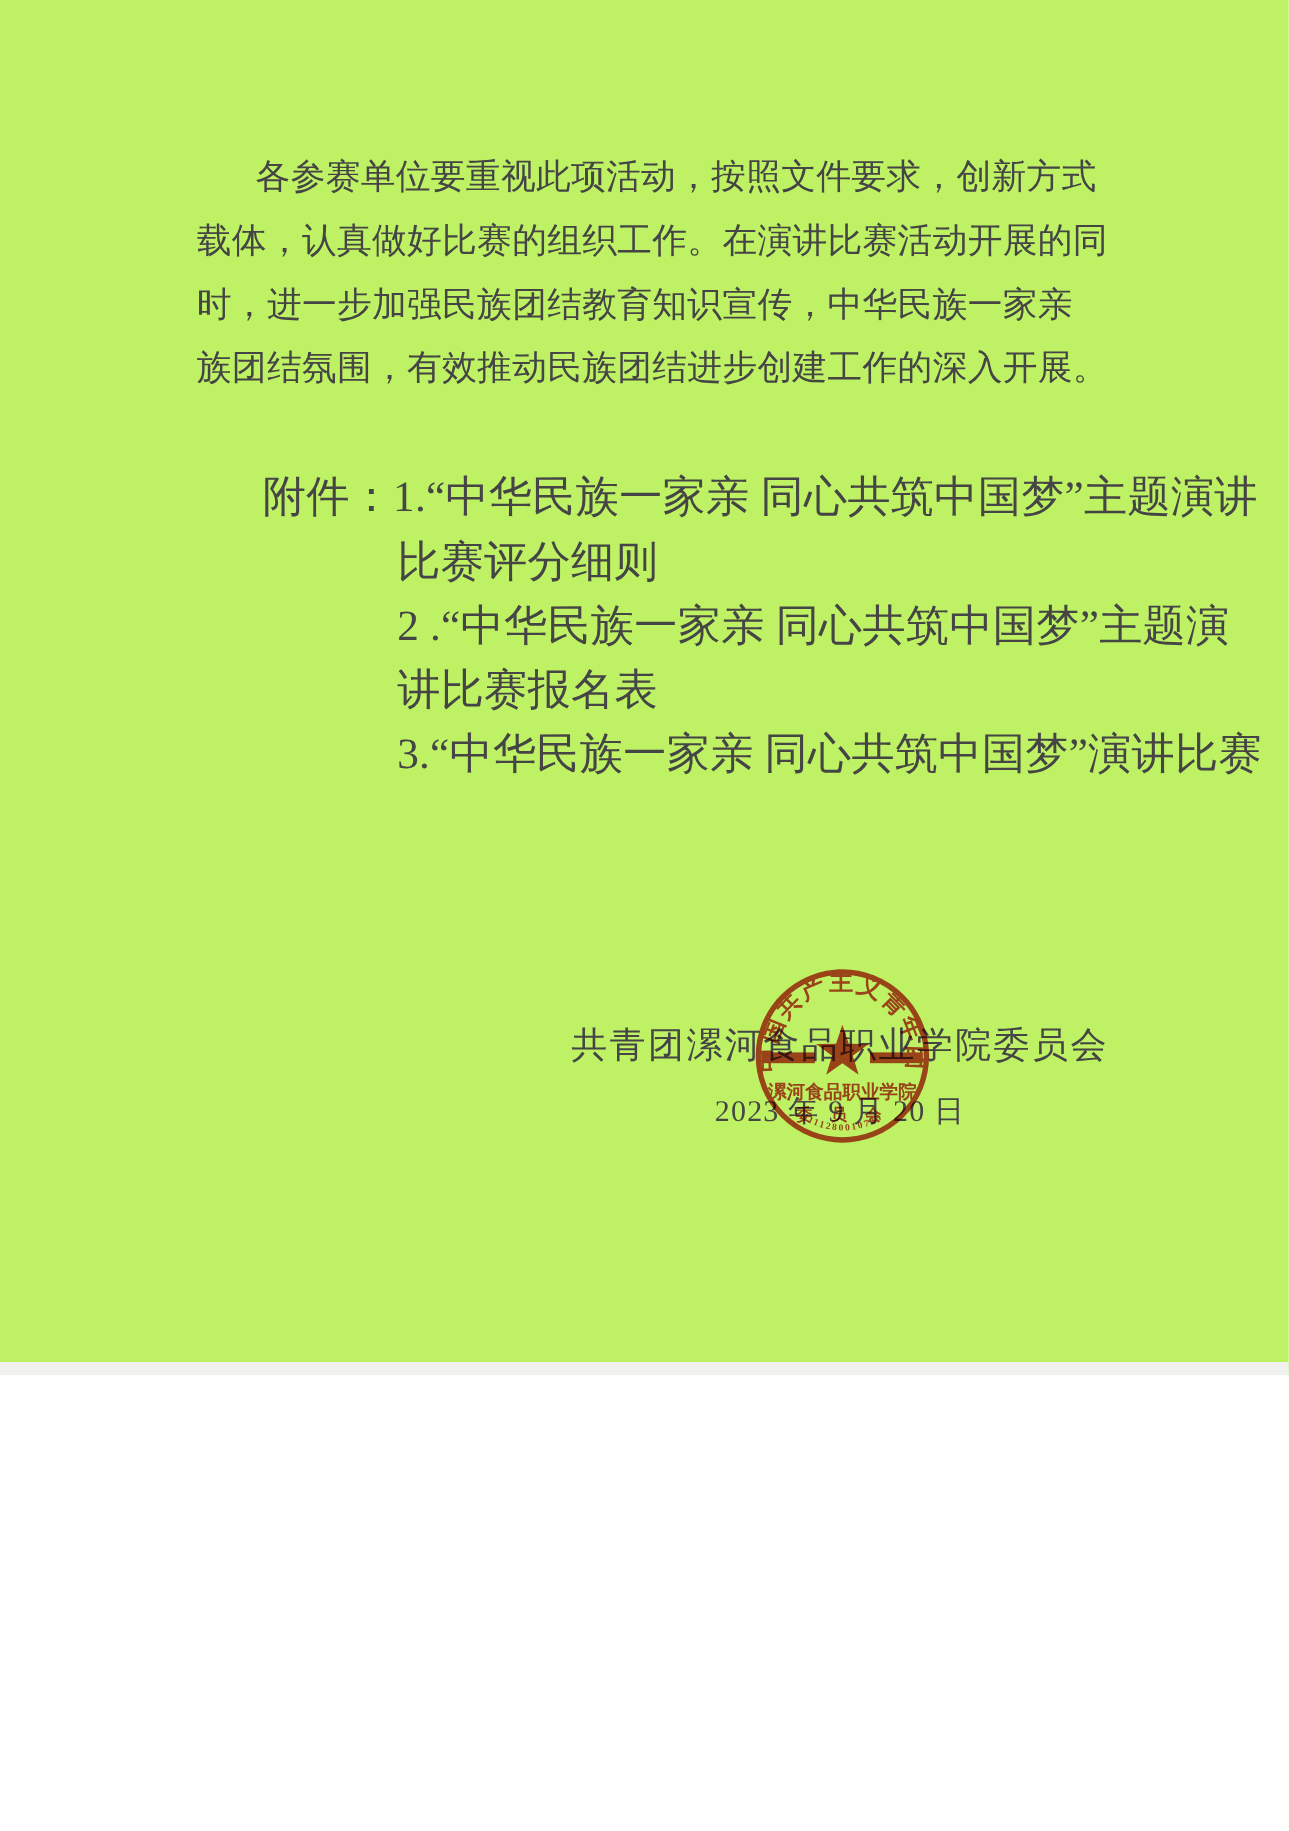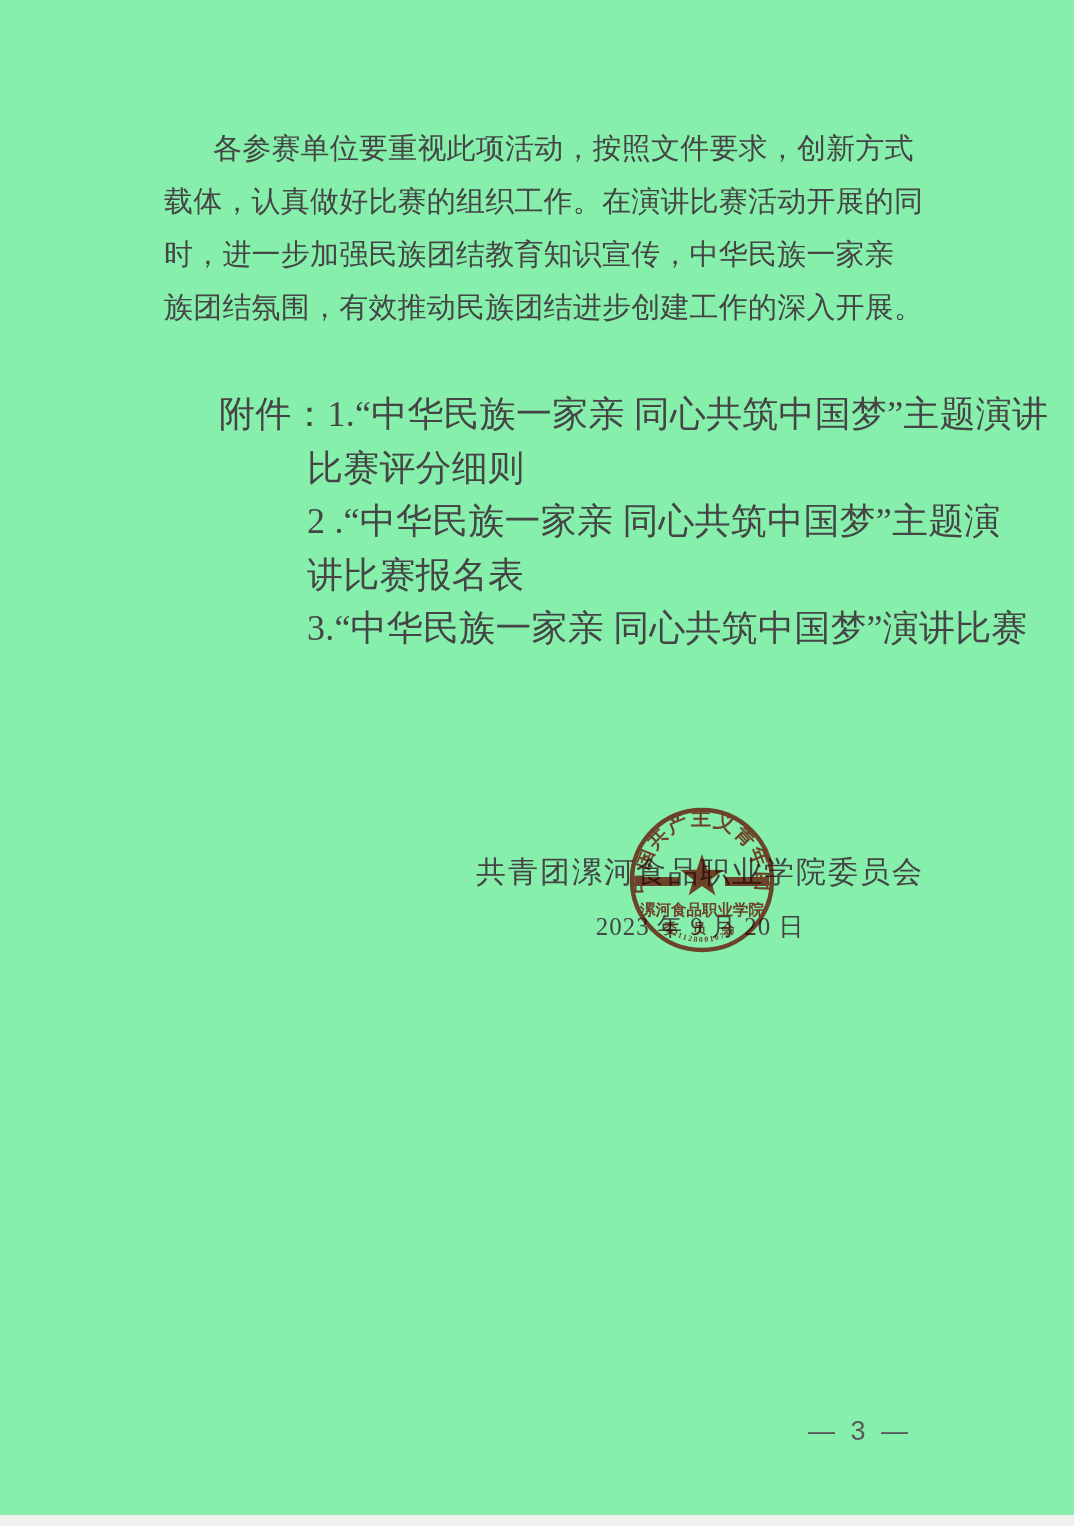--- a/index.html
+++ b/index.html
@@ -3,22 +3,22 @@
 <meta charset="utf-8">
 <style>
   html, body {
     margin: 0;
     padding: 0;
     background: #ffffff;
   }
   .page {
     position: relative;
     width: 1074px;
-    height: 1526px;
-    background: #86efac;
+    height: 1146px;
+    background: #bef264;
     overflow: hidden;
     font-family: "Liberation Serif", "DejaVu Serif", serif;
     color: #454545;
   }
   
   .paragraph {
     position: absolute;
     top: 122px;
     left: 164px;
     width: 760px;
@@ -34,21 +34,21 @@
   .attachments {
     position: absolute;
     top: 388px;
     left: 219px;
     width: 720px;
     font-size: 36px;
     line-height: 53.5px;
     letter-spacing: 0.2px;
   }
   .att-line { white-space: nowrap; }
-  .att-line.cont { margin-left: 88px; }
+  .att-line.cont { margin-left: 112px; }
 
   
   .signature {
     position: absolute;
     top: 844px;
     left: 450px;
     width: 500px;
     text-align: center;
     line-height: 55px;
   }

